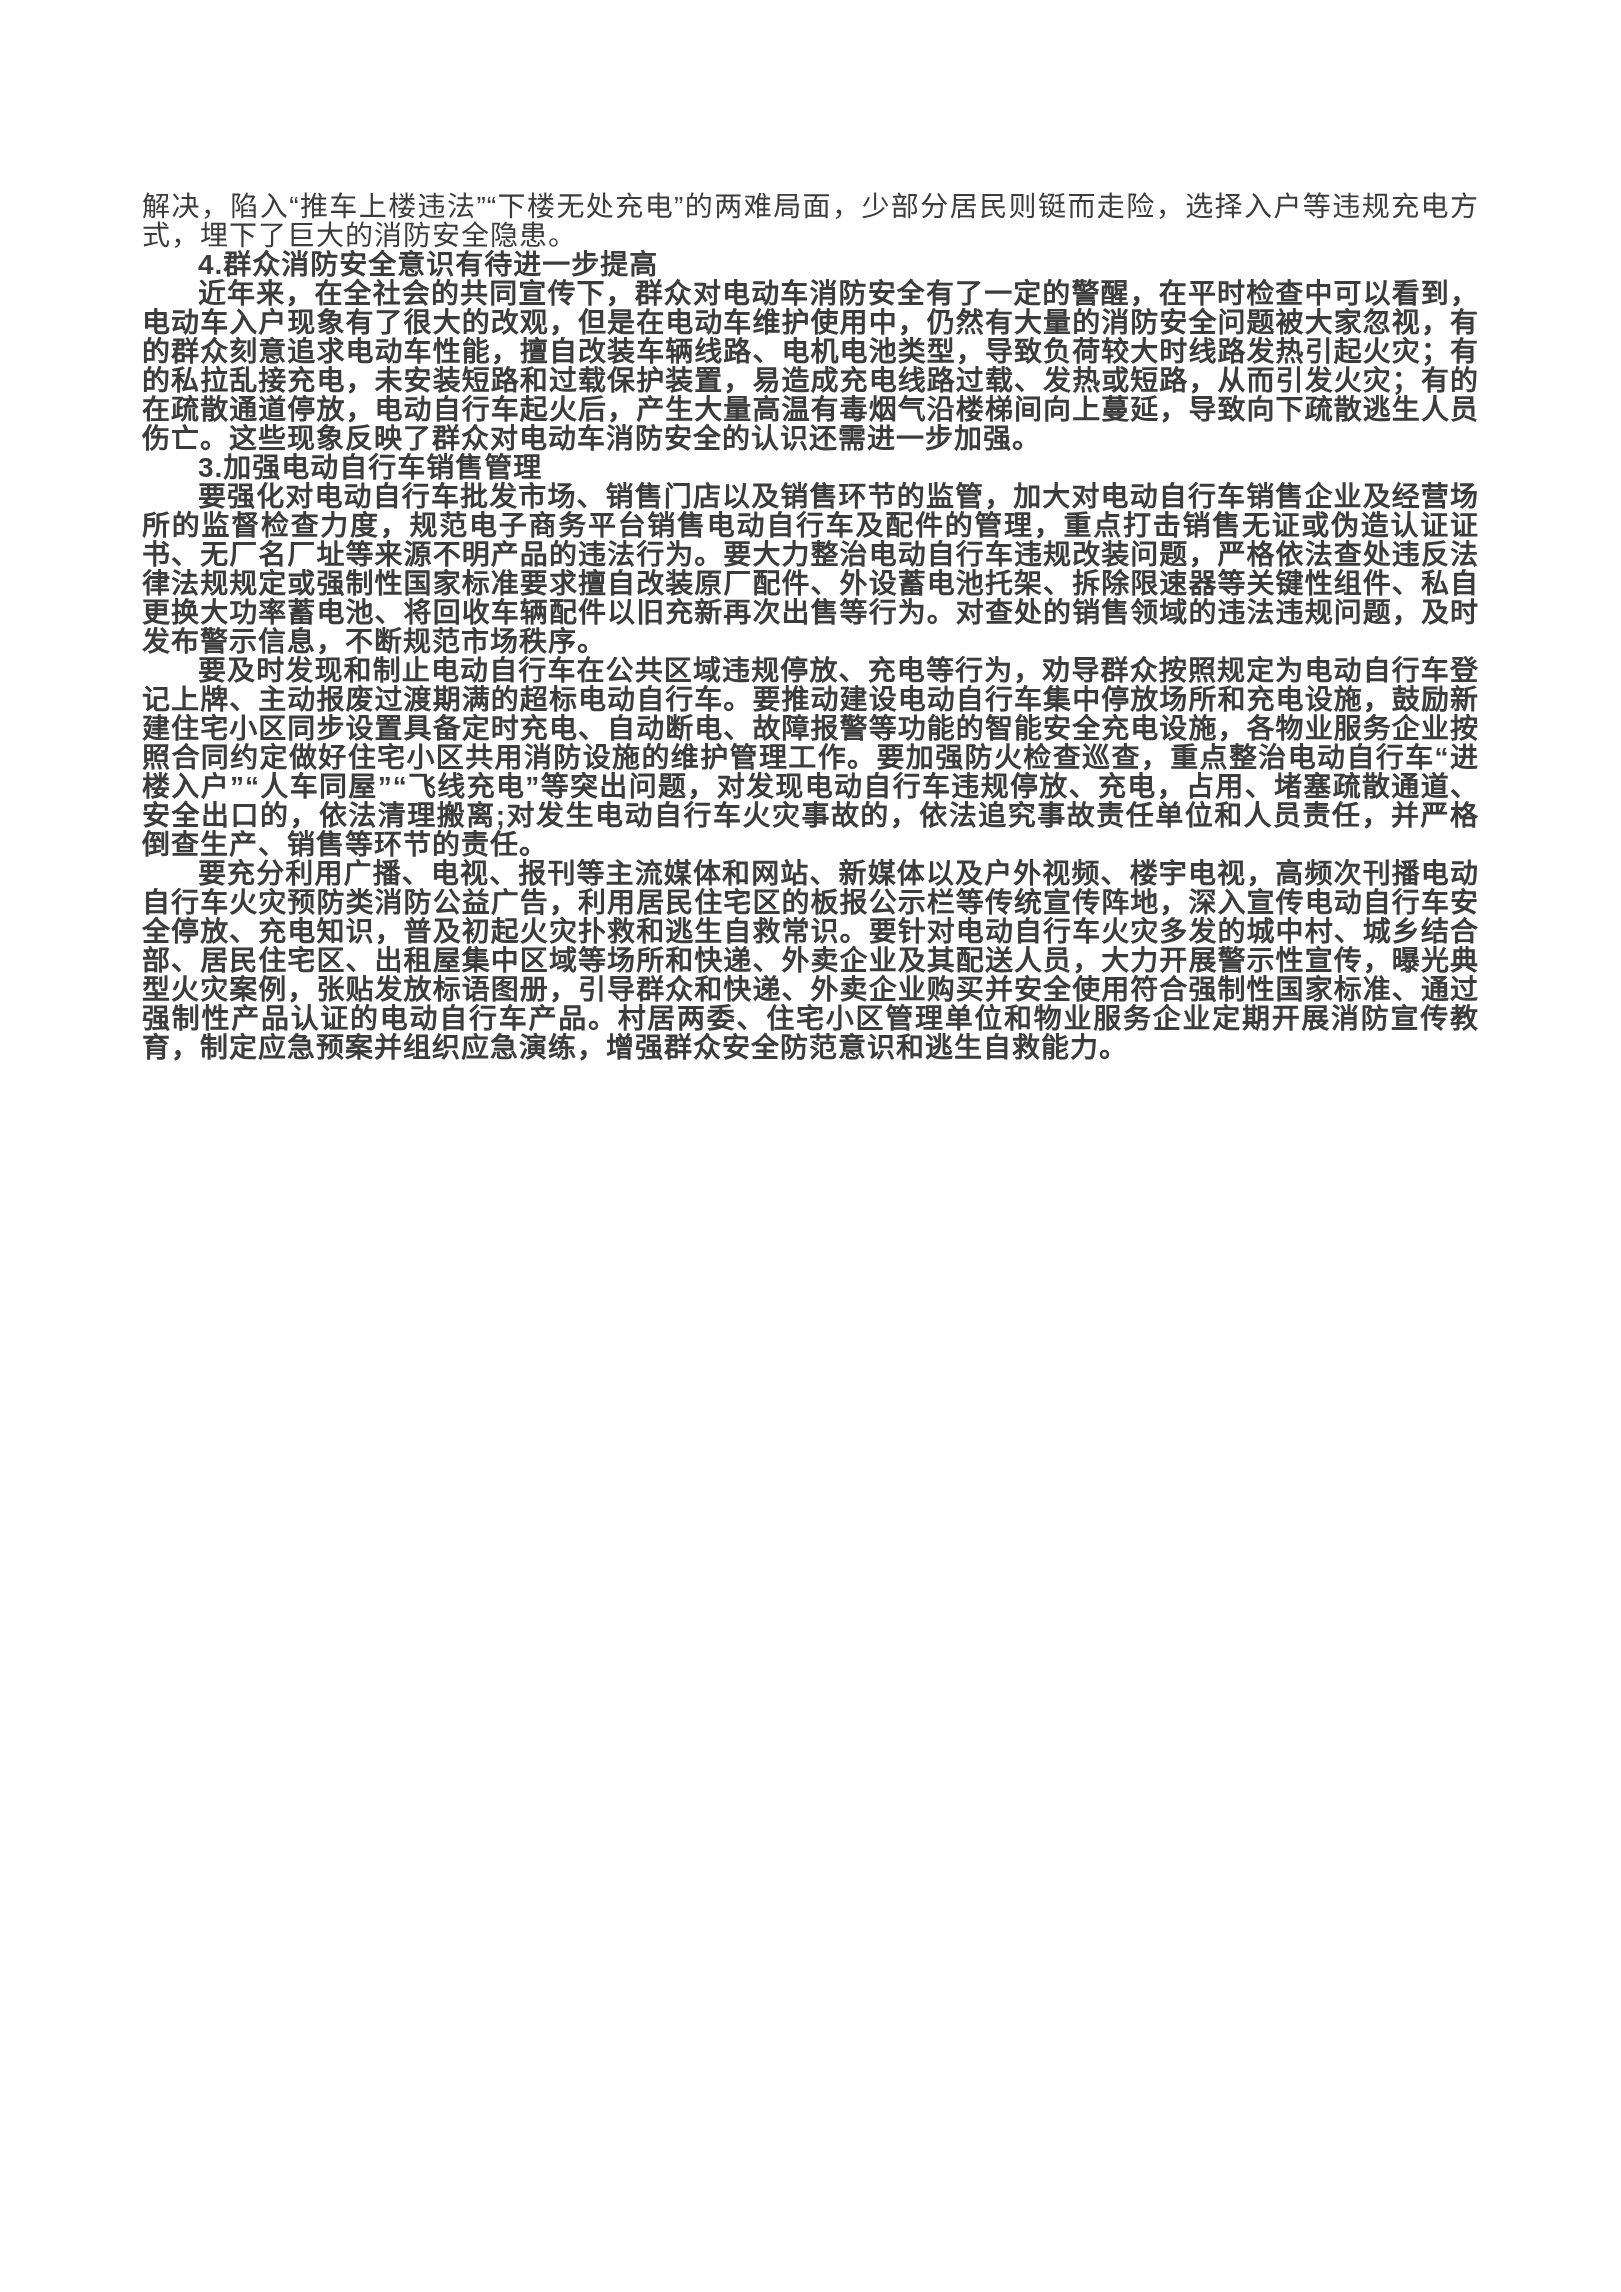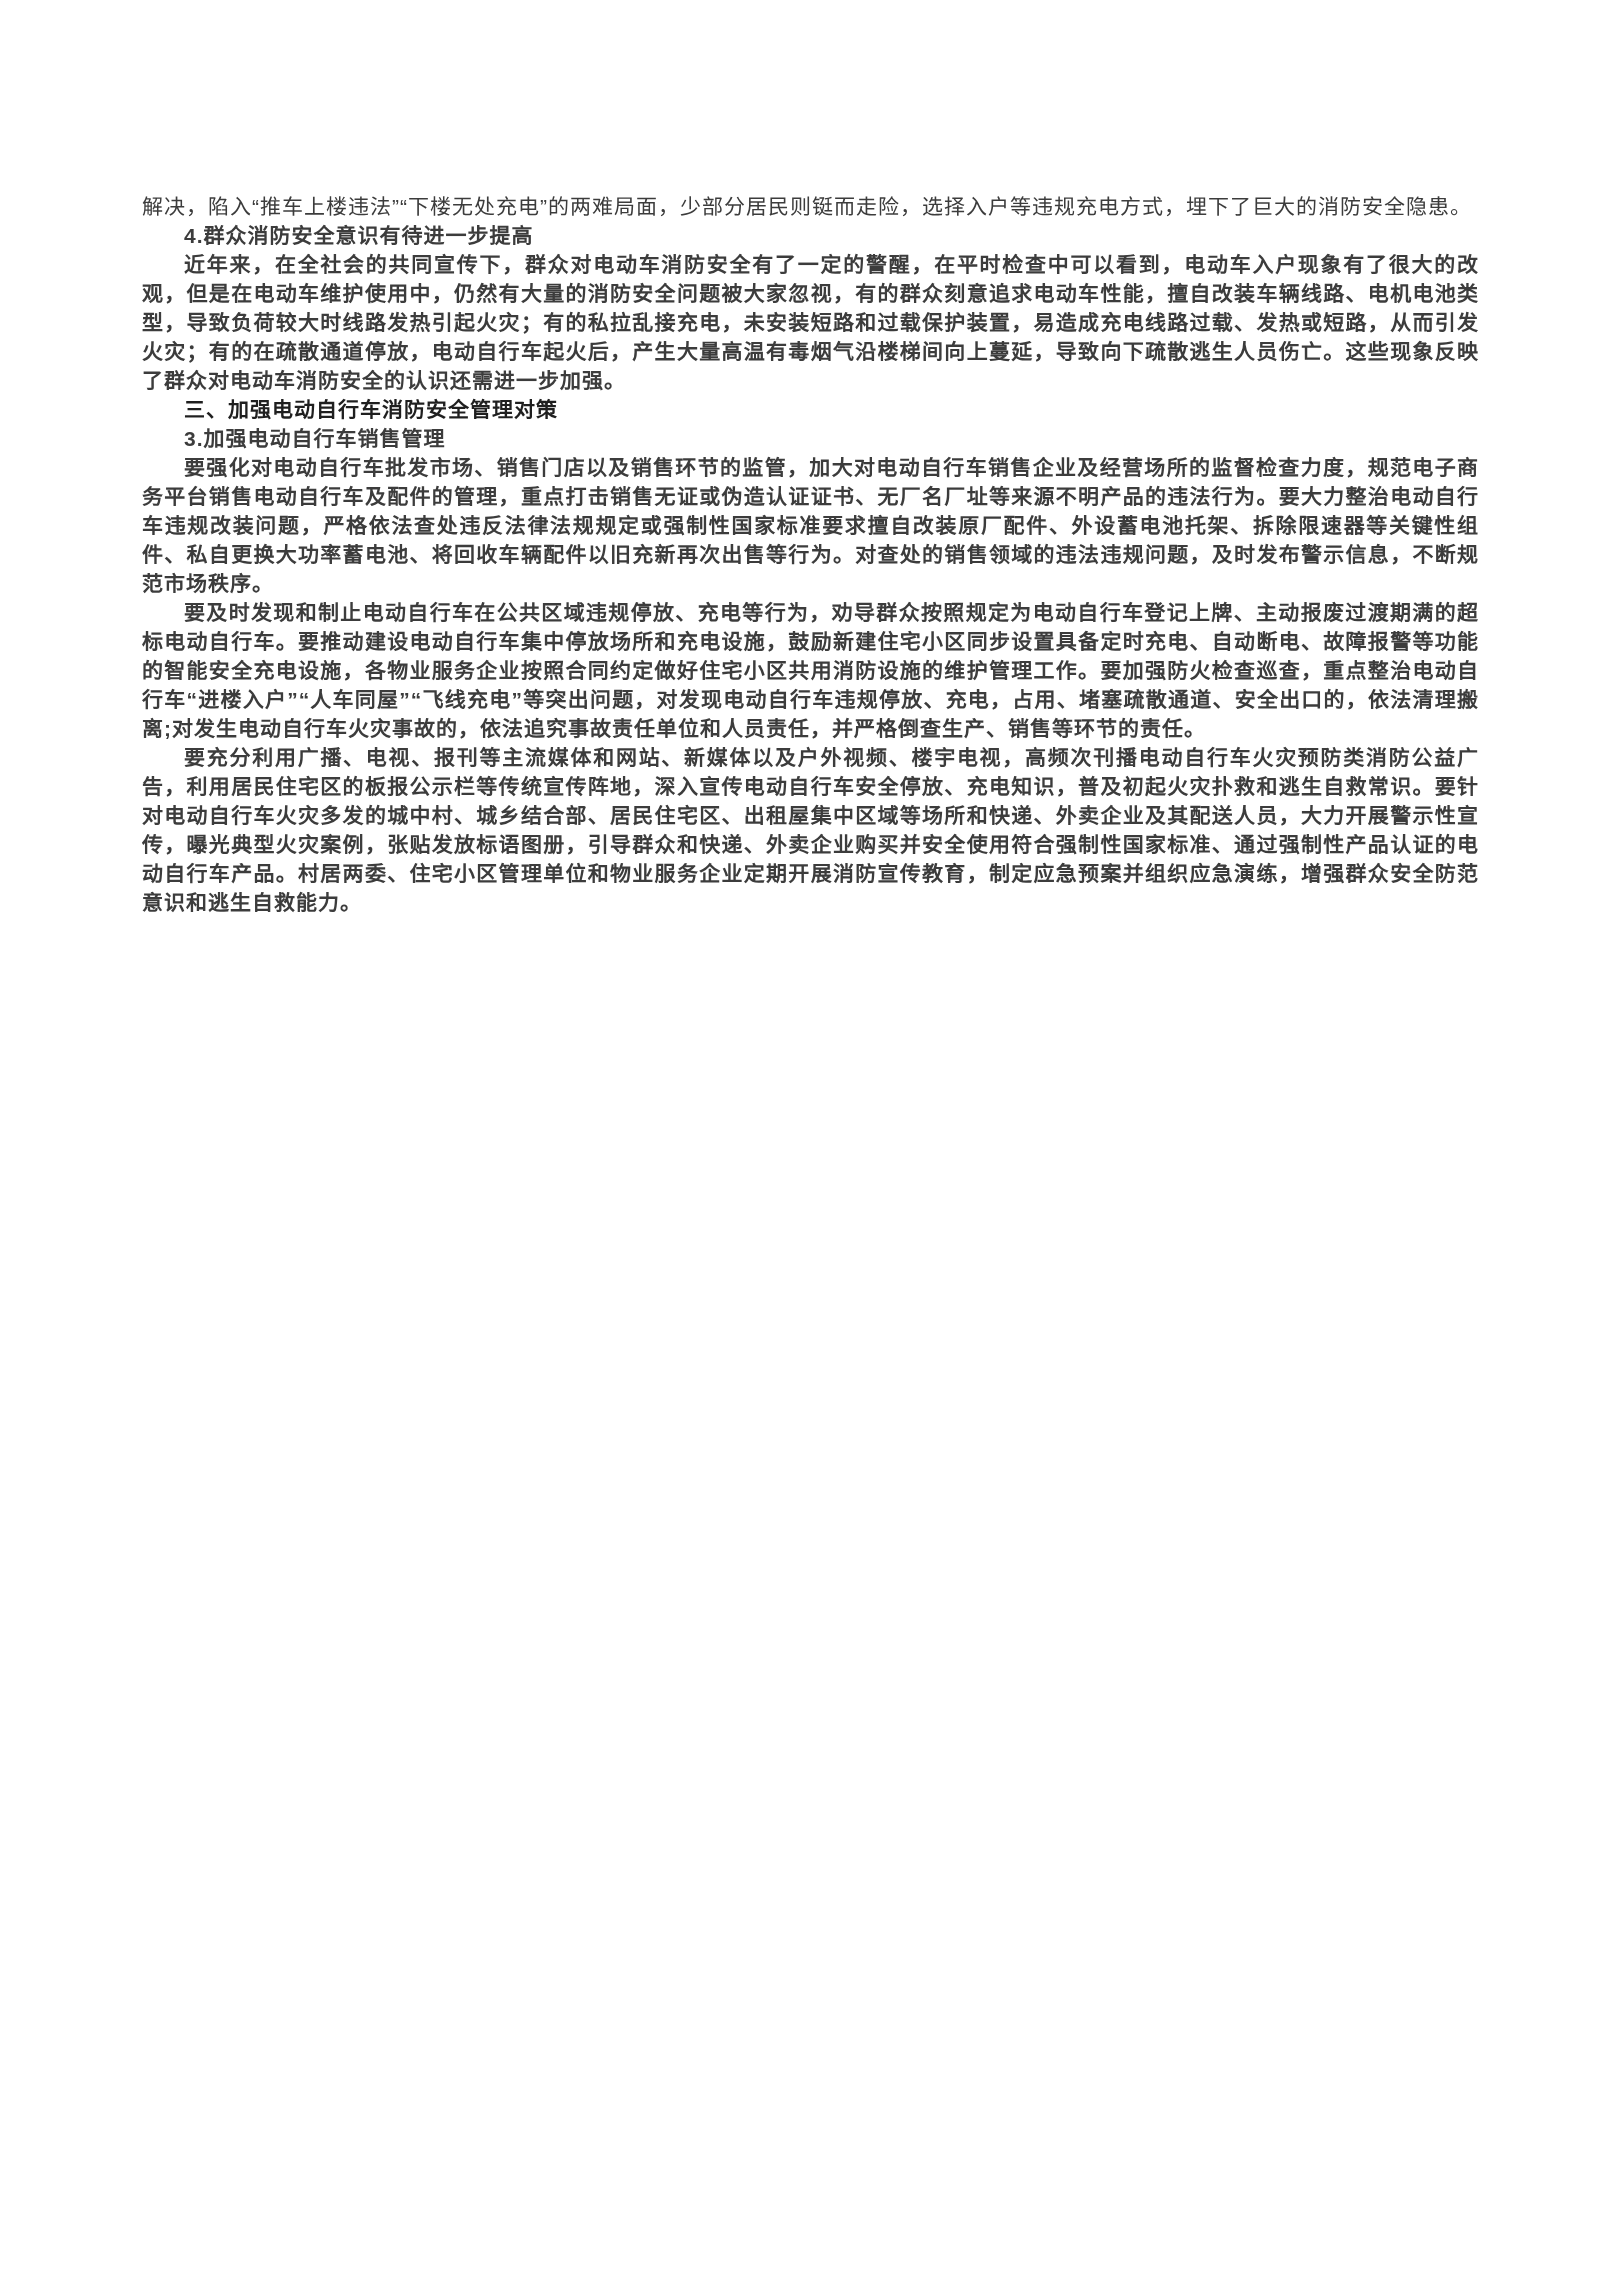--- a/index.html
+++ b/index.html
@@ -16,21 +16,21 @@
   .page {
     box-sizing: border-box;
     width: 1621px;
     height: 2293px;
     background: #ffffff;
     padding: 192px 142px 0 142px;
   }
   .page p {
     margin: 0;
     padding: 0;
-    font-size: 21px;
+    font-size: 28px;
     line-height: 29px;
     letter-spacing: 1px;
     text-align: justify;
     word-break: break-all;
   }
   .cont {
     text-indent: 0;
   }
   .body {
     text-indent: 2em;
@@ -42,19 +42,18 @@
     color: #1f1f1f;
   }
 </style>
 </head>
 <body>
 
 <div class="page">
   <p class="cont">解决，陷入“推车上楼违法”“下楼无处充电”的两难局面，少部分居民则铤而走险，选择入户等违规充电方式，埋下了巨大的消防安全隐患。</p>
   <p class="body">4.群众消防安全意识有待进一步提高</p>
   <p class="body">近年来，在全社会的共同宣传下，群众对电动车消防安全有了一定的警醒，在平时检查中可以看到，电动车入户现象有了很大的改观，但是在电动车维护使用中，仍然有大量的消防安全问题被大家忽视，有的群众刻意追求电动车性能，擅自改装车辆线路、电机电池类型，导致负荷较大时线路发热引起火灾；有的私拉乱接充电，未安装短路和过载保护装置，易造成充电线路过载、发热或短路，从而引发火灾；有的在疏散通道停放，电动自行车起火后，产生大量高温有毒烟气沿楼梯间向上蔓延，导致向下疏散逃生人员伤亡。这些现象反映了群众对电动车消防安全的认识还需进一步加强。</p>
-  <p class="head-bold">三、加强电动自行车消防安全管理对策</p>
   <p class="body">3.加强电动自行车销售管理</p>
   <p class="body">要强化对电动自行车批发市场、销售门店以及销售环节的监管，加大对电动自行车销售企业及经营场所的监督检查力度，规范电子商务平台销售电动自行车及配件的管理，重点打击销售无证或伪造认证证书、无厂名厂址等来源不明产品的违法行为。要大力整治电动自行车违规改装问题，严格依法查处违反法律法规规定或强制性国家标准要求擅自改装原厂配件、外设蓄电池托架、拆除限速器等关键性组件、私自更换大功率蓄电池、将回收车辆配件以旧充新再次出售等行为。对查处的销售领域的违法违规问题，及时发布警示信息，不断规范市场秩序。</p>
   <p class="body">要及时发现和制止电动自行车在公共区域违规停放、充电等行为，劝导群众按照规定为电动自行车登记上牌、主动报废过渡期满的超标电动自行车。要推动建设电动自行车集中停放场所和充电设施，鼓励新建住宅小区同步设置具备定时充电、自动断电、故障报警等功能的智能安全充电设施，各物业服务企业按照合同约定做好住宅小区共用消防设施的维护管理工作。要加强防火检查巡查，重点整治电动自行车“进楼入户”“人车同屋”“飞线充电”等突出问题，对发现电动自行车违规停放、充电，占用、堵塞疏散通道、安全出口的，依法清理搬离;对发生电动自行车火灾事故的，依法追究事故责任单位和人员责任，并严格倒查生产、销售等环节的责任。</p>
   <p class="body">要充分利用广播、电视、报刊等主流媒体和网站、新媒体以及户外视频、楼宇电视，高频次刊播电动自行车火灾预防类消防公益广告，利用居民住宅区的板报公示栏等传统宣传阵地，深入宣传电动自行车安全停放、充电知识，普及初起火灾扑救和逃生自救常识。要针对电动自行车火灾多发的城中村、城乡结合部、居民住宅区、出租屋集中区域等场所和快递、外卖企业及其配送人员，大力开展警示性宣传，曝光典型火灾案例，张贴发放标语图册，引导群众和快递、外卖企业购买并安全使用符合强制性国家标准、通过强制性产品认证的电动自行车产品。村居两委、住宅小区管理单位和物业服务企业定期开展消防宣传教育，制定应急预案并组织应急演练，增强群众安全防范意识和逃生自救能力。</p>
 </div>
 
 
 </body></html>

